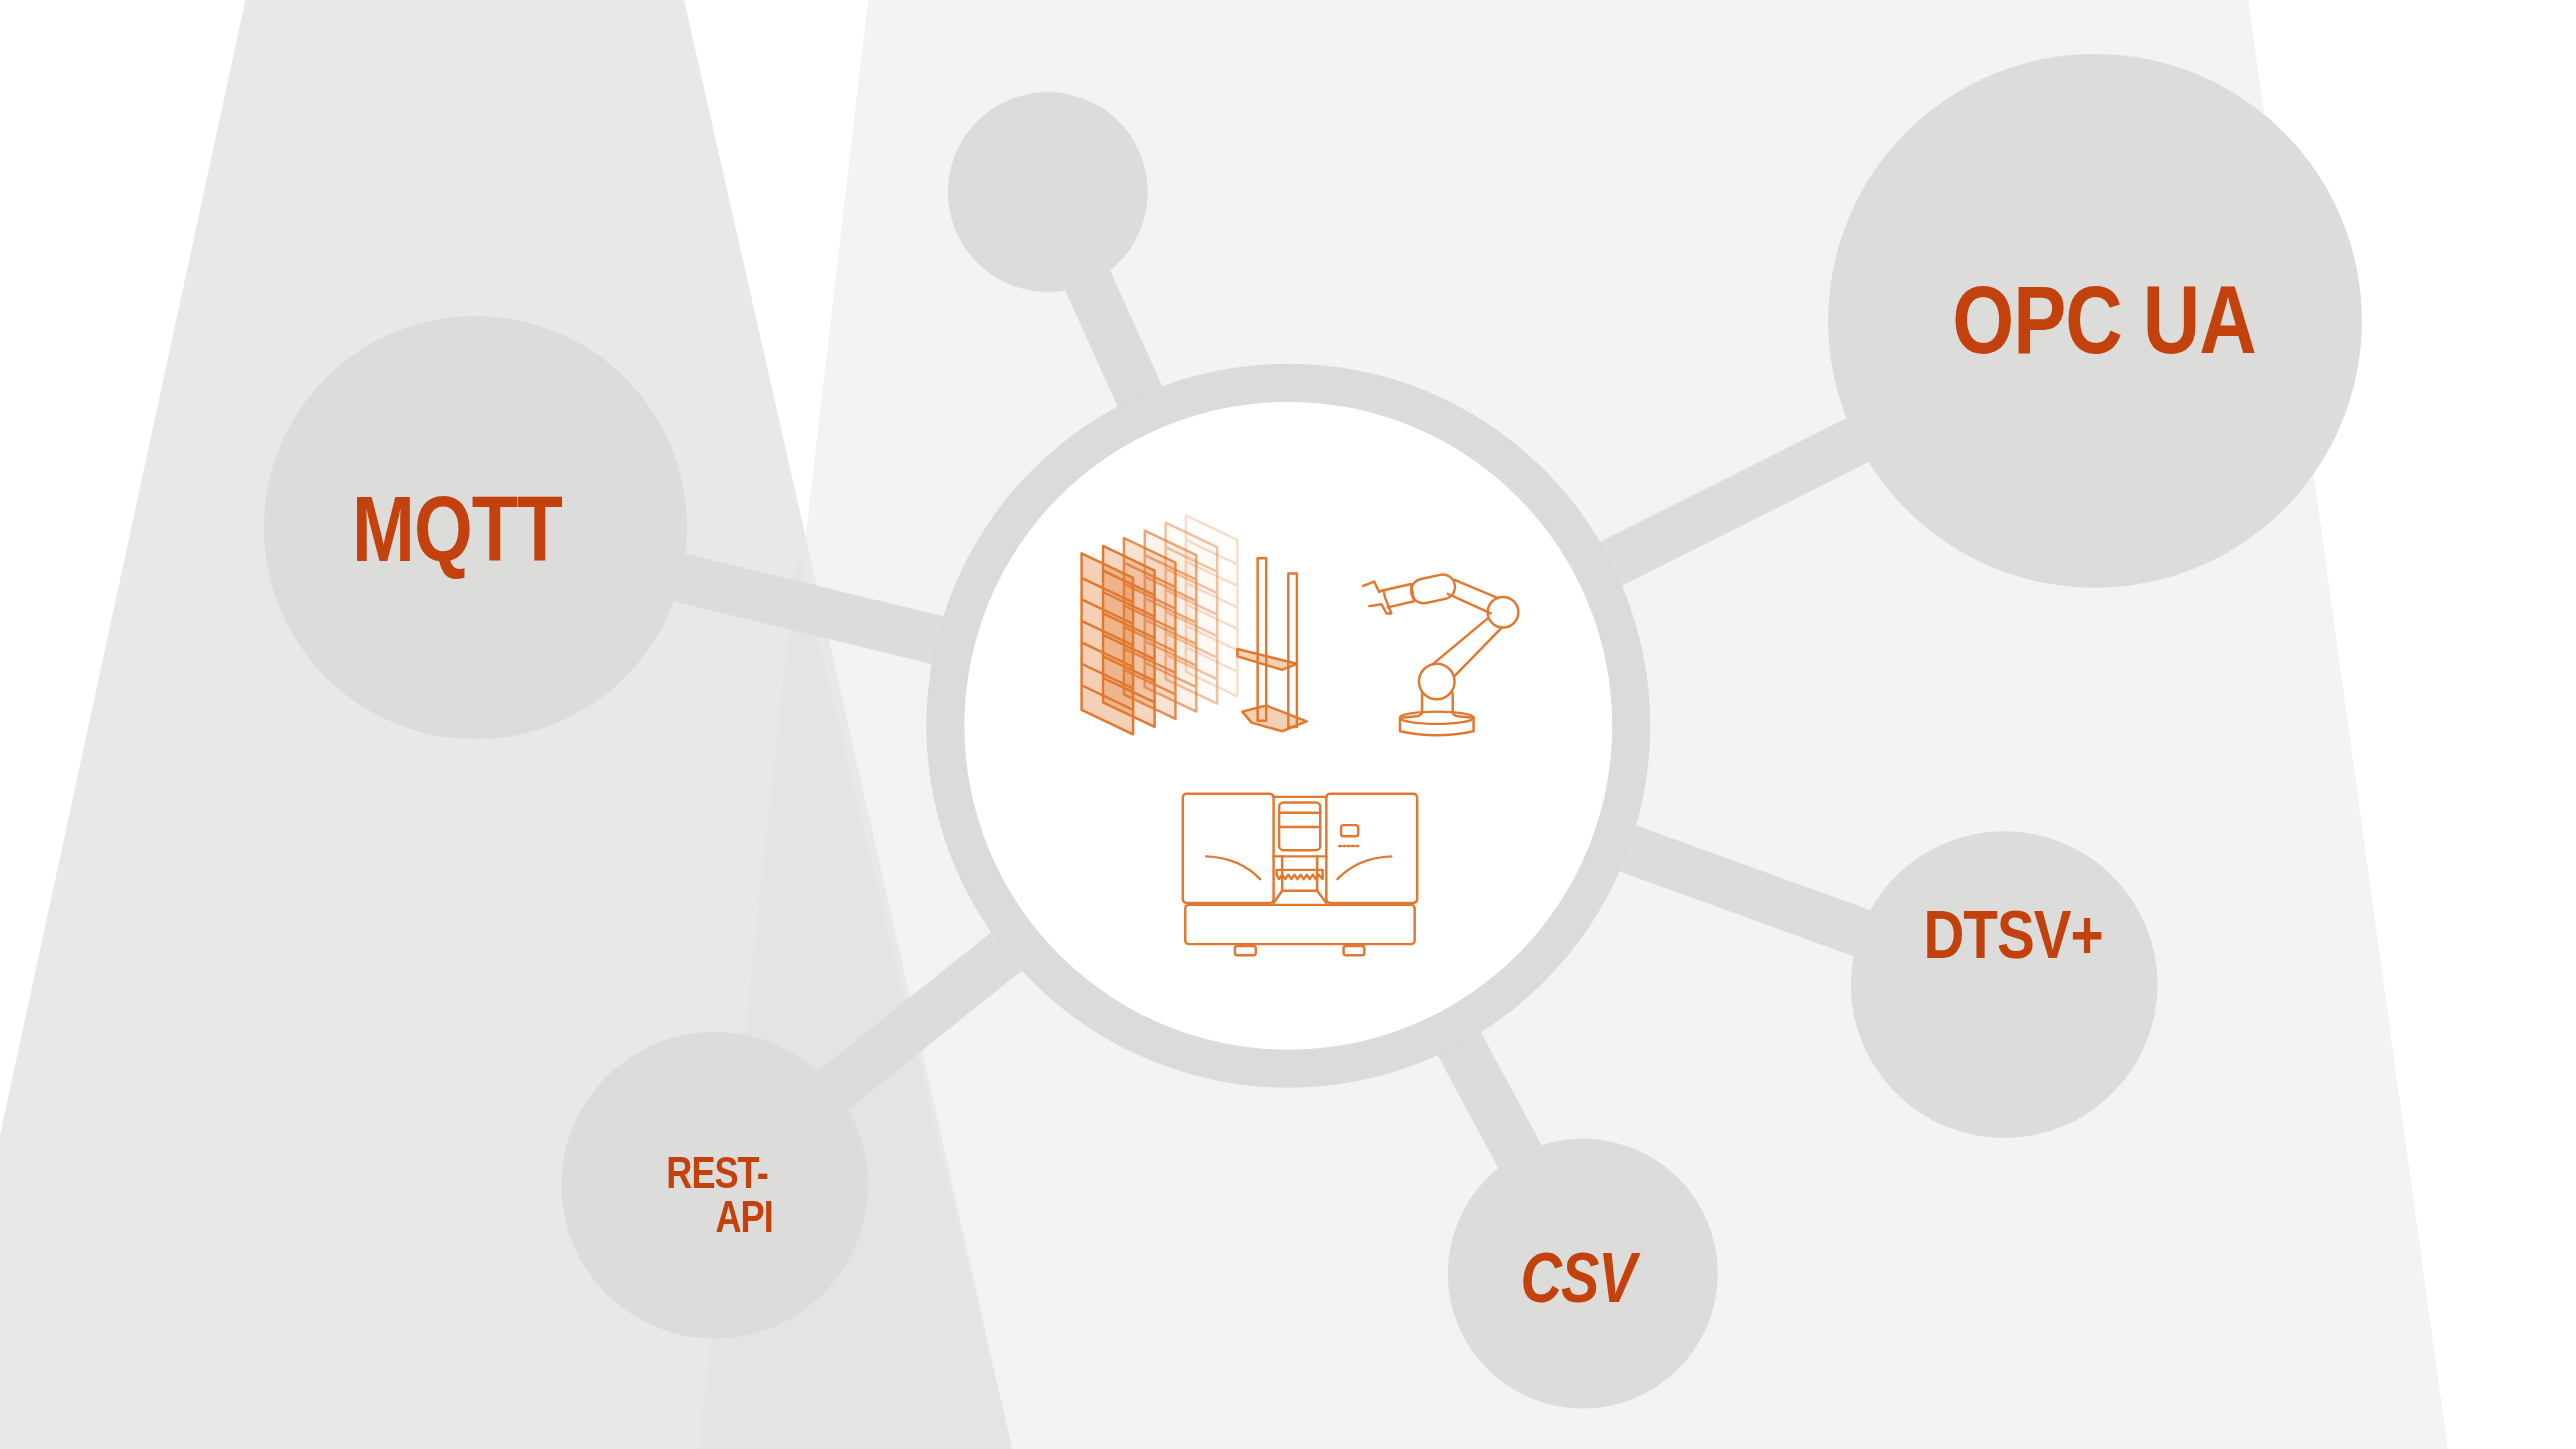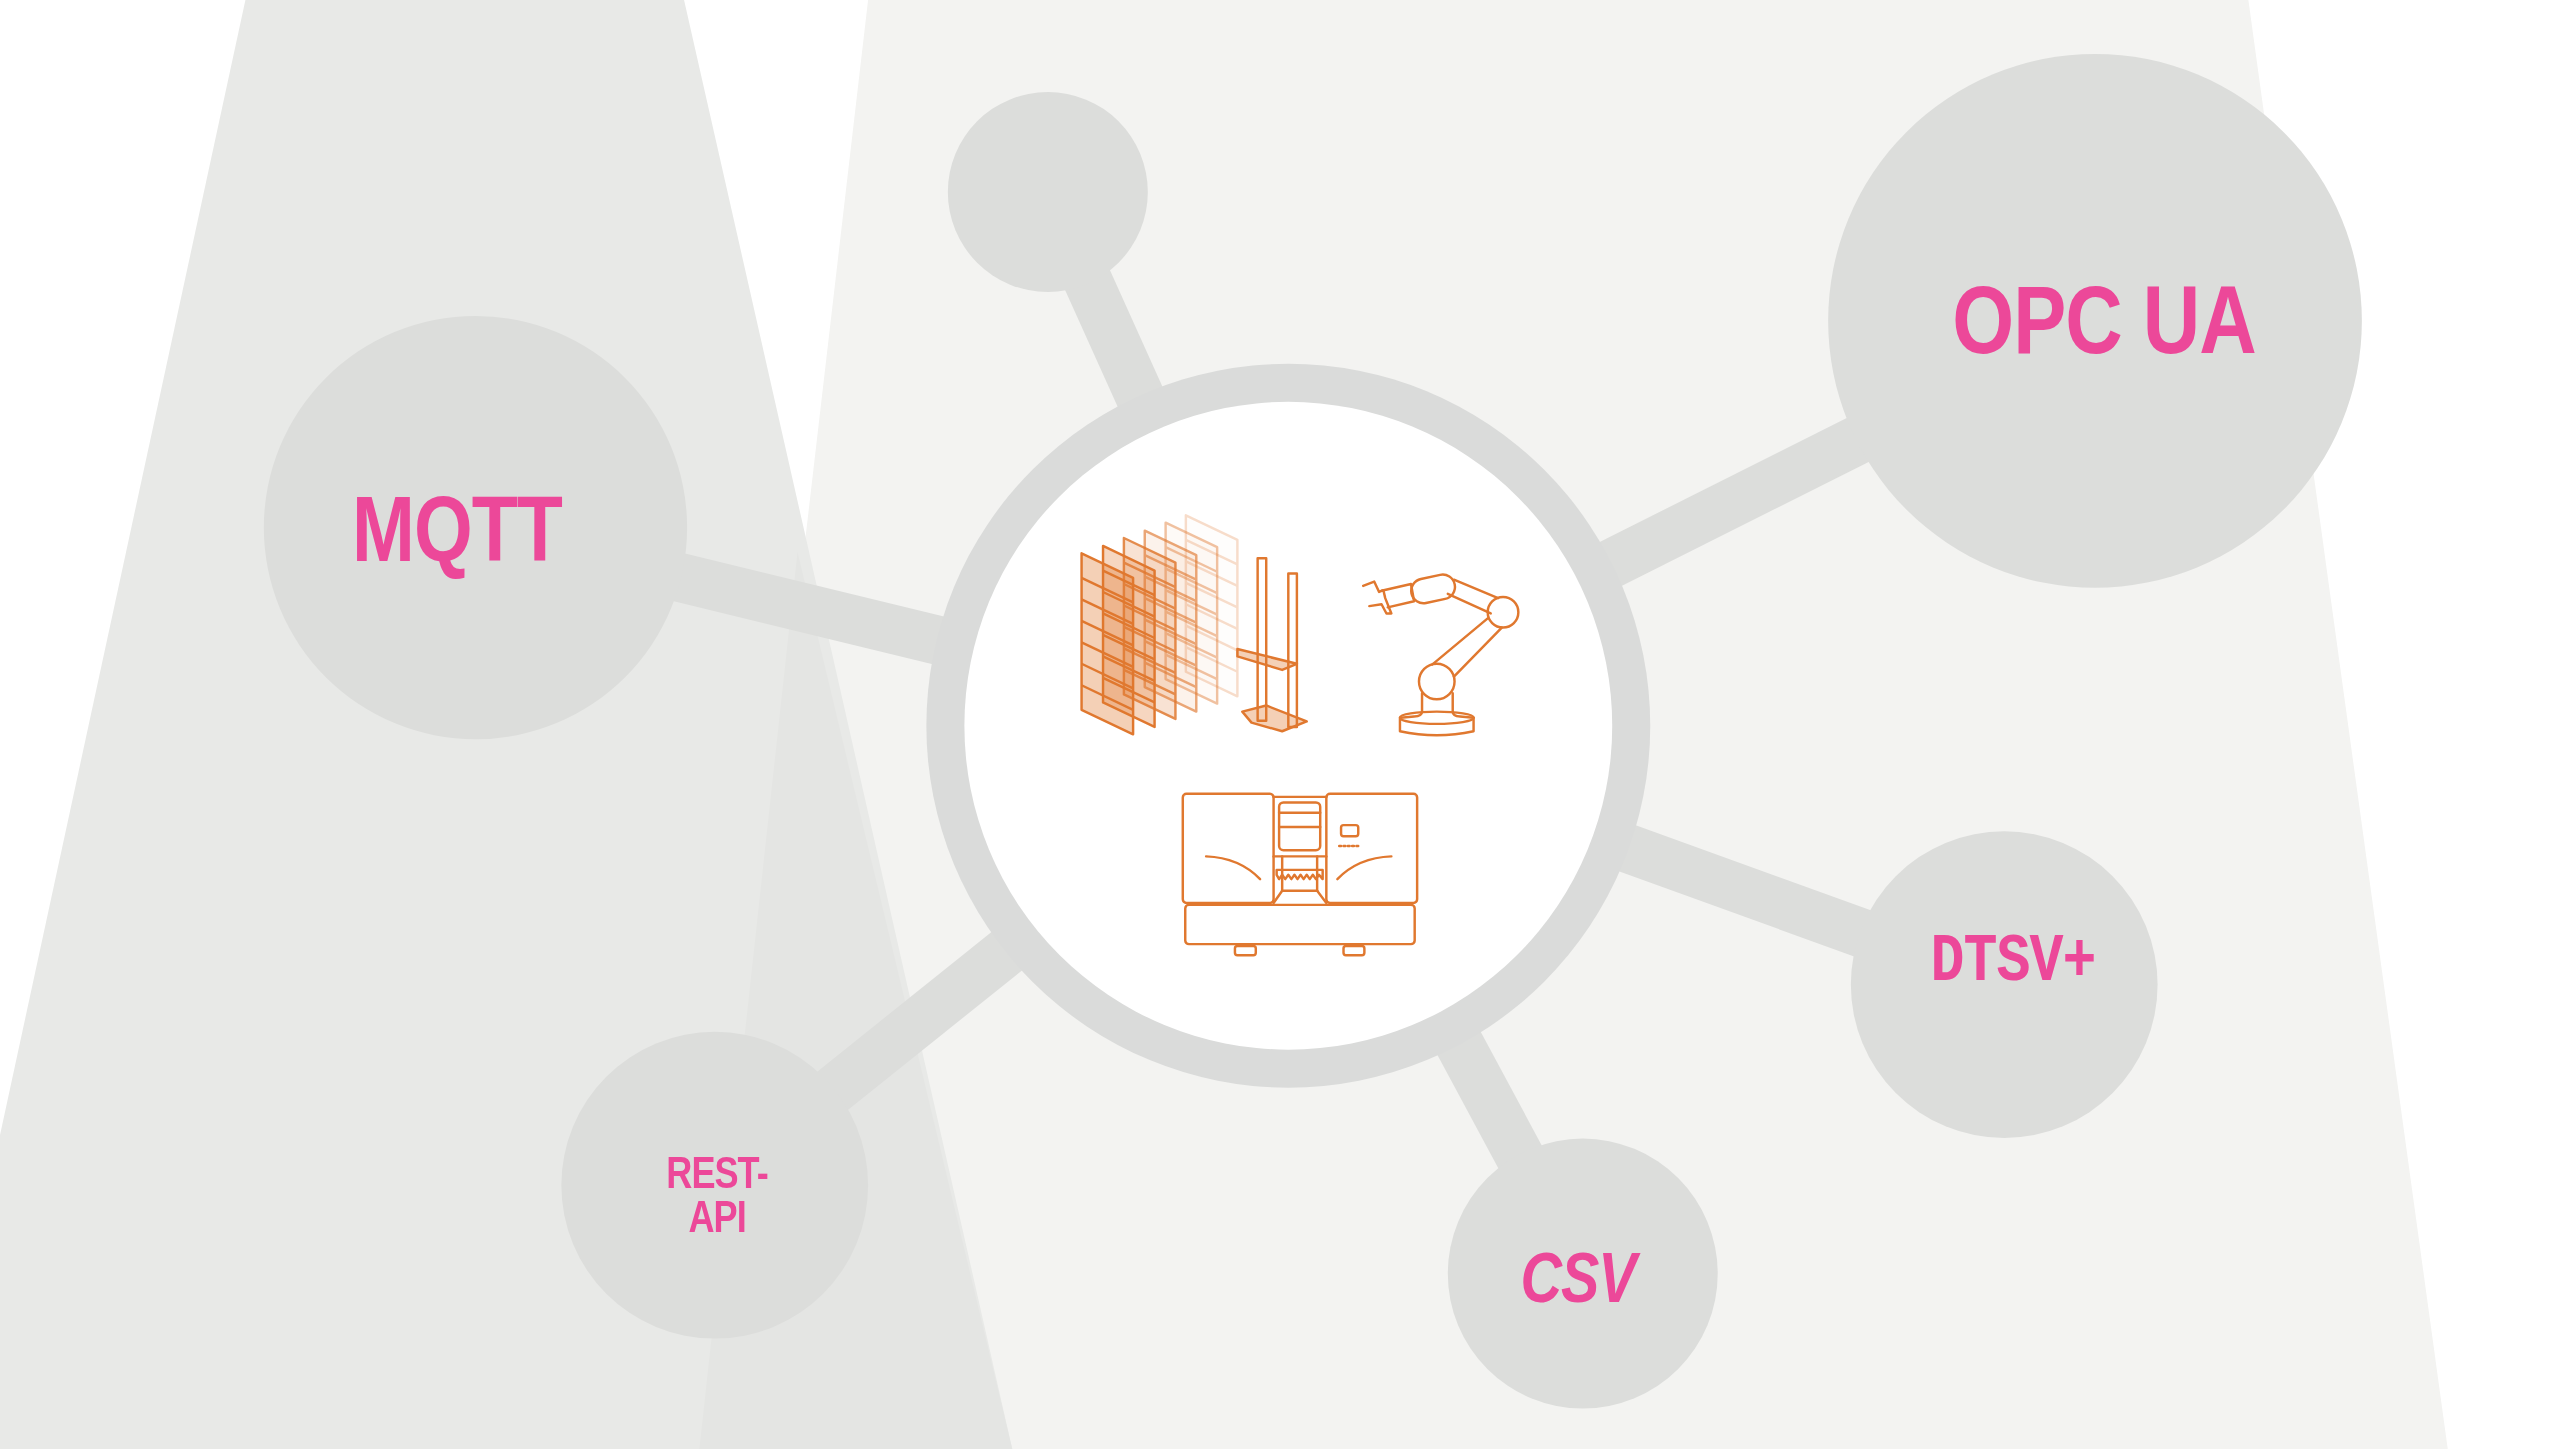--- a/index.html
+++ b/index.html
@@ -3,22 +3,22 @@
   <meta charset="utf-8">
   <style>
     html, body { margin: 0; padding: 0; background: #ffffff; }
     body { width: 2576px; height: 1449px; overflow: hidden; position: relative; font-family: "Liberation Sans", sans-serif; }
     #stage { position: absolute; left: 0; top: 0; width: 2576px; height: 1449px; }
     .node-label {
       position: absolute;
       transform: translate(-50%, -50%);
       font-family: "Liberation Sans", sans-serif;
       font-weight: 700;
-      color: #ec4899;
-      text-align: center;
+      color: #c2410c;
+      text-align: right;
       line-height: 1.0;
       letter-spacing: -1.2px;
       white-space: nowrap;
       transform-origin: center;
     }
     .cond { display: inline-block; transform: scaleX(0.82); }
   </style>
 </head>
 <body>
 
@@ -158,21 +158,21 @@
     <rect x="2190" y="1542" width="34" height="15" rx="4"></rect>
   </g>
 </svg>
 
 <div class="node-label" style="left:457px; top:529px; font-size:92px;">
   <span class="cond">MQTT</span>
 </div>
 <div class="node-label" style="left:2104px; top:319px; font-size:97px;">
   <span class="cond">OPC UA</span>
 </div>
-<div class="node-label" style="left:2013px; top:962px; font-size:69px;font-family:Liberation Mono, monospace;">
+<div class="node-label" style="left:2013px; top:934px; font-size:69px;">
   <span class="cond">DTSV+</span>
 </div>
 <div class="node-label" style="left:1578px; top:1278px; font-size:70px;font-style:italic;">
   <span class="cond">CSV</span>
 </div>
 <div class="node-label" style="left:717px; top:1195px; font-size:44px;">
   <div><span class="cond">REST-</span></div>
   <div><span class="cond">API</span></div>
 </div>
 

